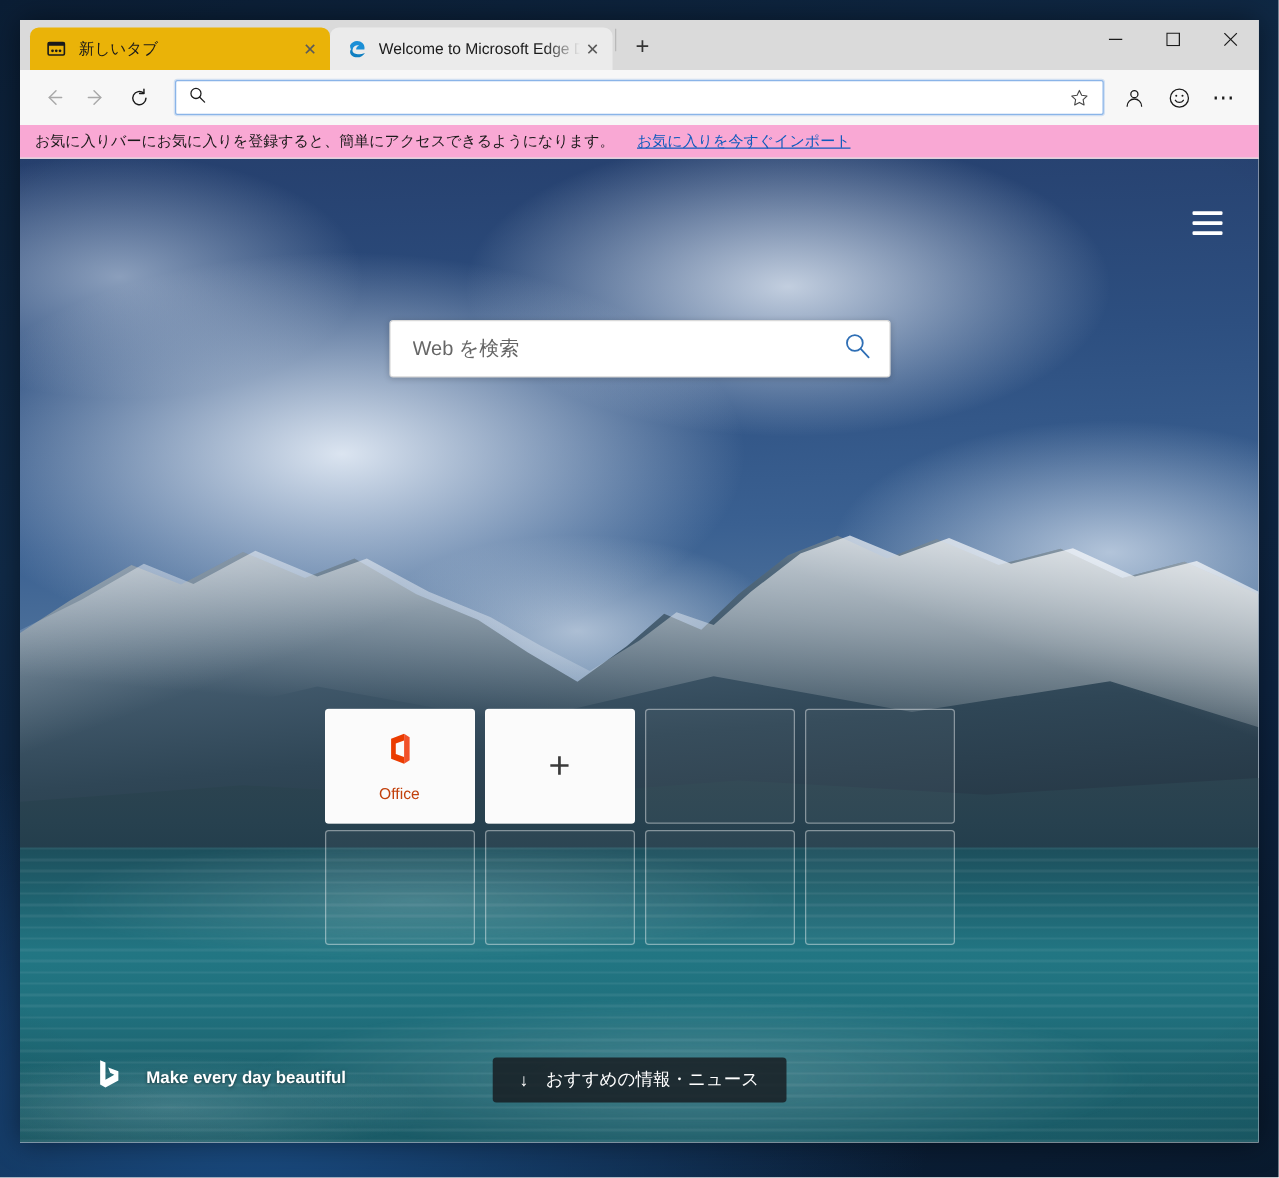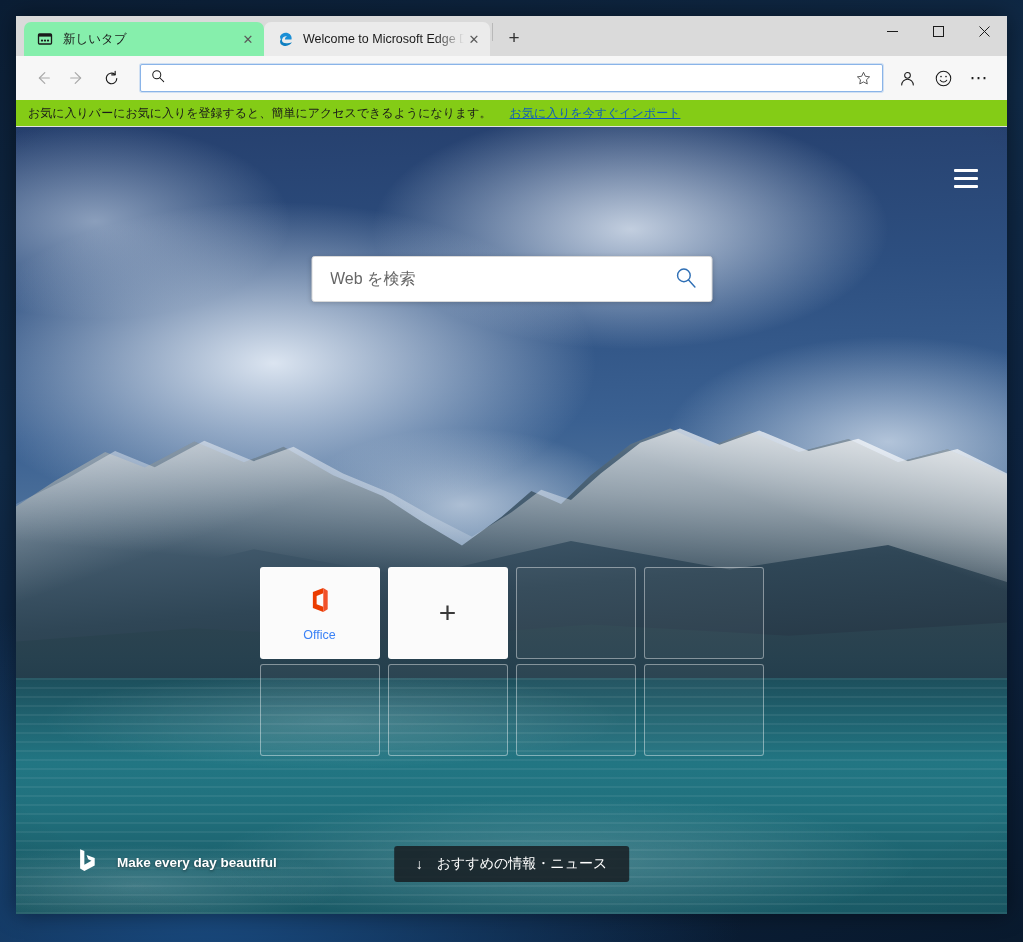--- a/index.html
+++ b/index.html
@@ -57,21 +57,21 @@
   .tab {
     height: 34px;
     display: flex;
     align-items: center;
     padding: 0 6px 0 12px;
     position: relative;
     min-width: 0;
   }
   .tab.active {
     width: 240px;
-    background: #86efac;
+    background: #eab308;
     border-top-left-radius: 7px;
     border-top-right-radius: 7px;
   }
   .tab.inactive {
     width: 226px;
     background: #ebebeb;
     border-top-left-radius: 7px;
     border-top-right-radius: 7px;
   }
   .tab-favicon {
@@ -173,21 +173,21 @@
   }
   .tb-btn {
     width: 36px; height: 32px;
     display: flex; align-items: center; justify-content: center;
     flex: none;
   }
 
   
   #favbar {
     height: 27px;
-    background: #84cc16;
+    background: #f9a8d4;
     border-bottom: 1px solid #e2e2e2;
     display: flex;
     align-items: center;
     padding: 0 12px;
     font-size: 12px;
     color: #1a1a1a;
     flex: none;
     white-space: nowrap;
   }
   #favbar-link {
@@ -346,21 +346,21 @@
   .tile.filled {
     background: #fbfbfb;
     border: 1px solid rgba(255,255,255,0.6);
   }
   .tile.empty {
     background: rgba(255,255,255,0.04);
     border: 1px solid rgba(255,255,255,0.42);
   }
   .tile-label {
     font-size: 12.5px;
-    color: #3b82f6;
+    color: #c2410c;
     margin-top: 9px;
   }
   .tile-plus {
     font-size: 30px;
     font-weight: 200;
     color: #3a3a3a;
     line-height: 1;
   }
 
   

